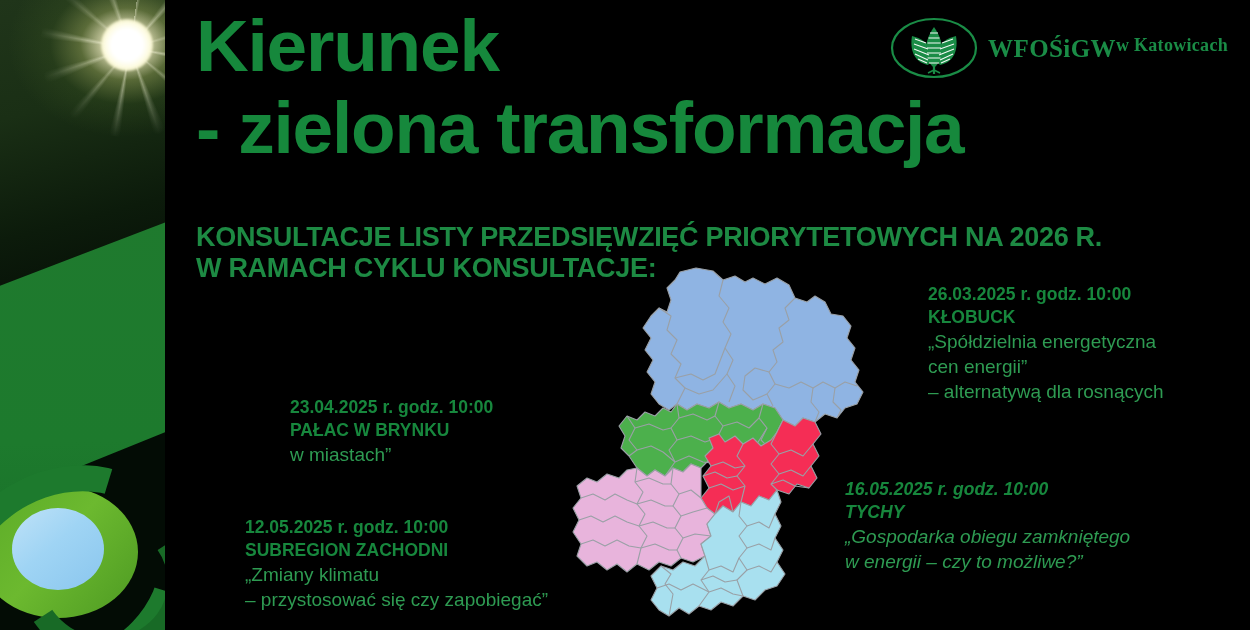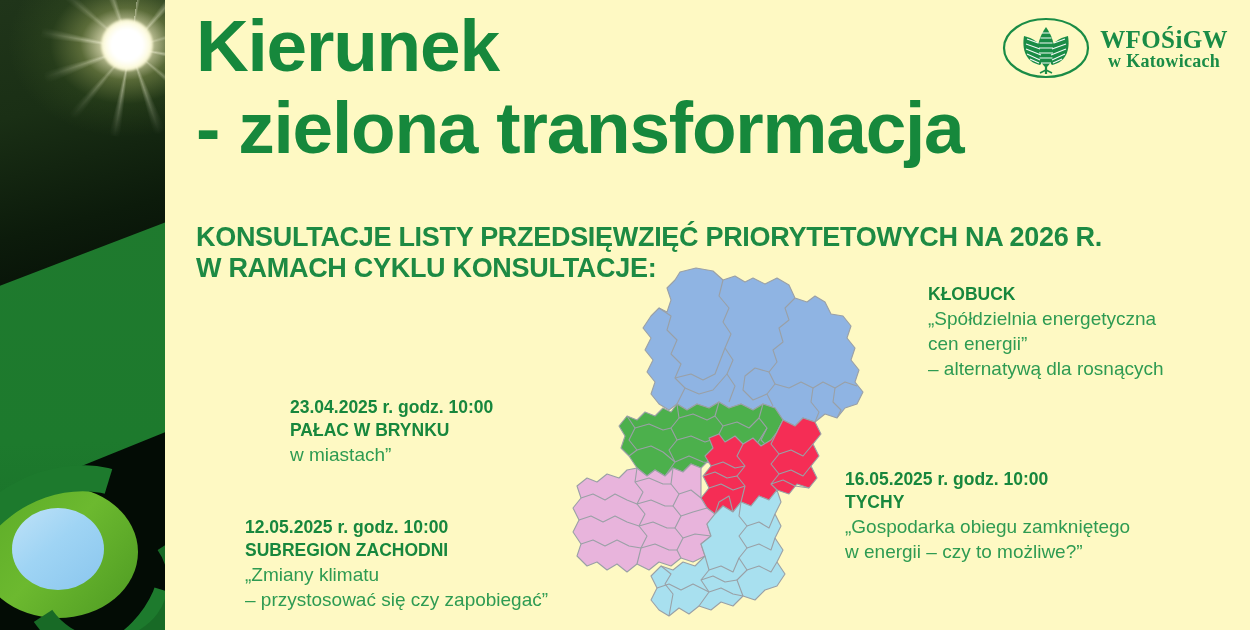--- a/index.html
+++ b/index.html
@@ -2,21 +2,21 @@
 <html><head>
 <meta charset="utf-8">
 <style>
   * { margin:0; padding:0; box-sizing:border-box; }
   html,body { width:1250px; height:630px; overflow:hidden; background:#ffffff; }
   body { font-family:"Liberation Sans", sans-serif; }
 
   #poster {
     position:relative;
     width:1250px; height:630px;
-    background:#fef9c3;
+    background:#000000;
     overflow:hidden;
   }
 
   
   #deco-panel {
     position:absolute; left:0; top:0;
     width:165px; height:630px;
     overflow:hidden;
     background:#04120a;
   }
@@ -124,21 +124,21 @@
     letter-spacing:-0.3px;
     white-space:nowrap;
   }
 
   
   #logo {
     position:absolute; right:22px; top:16px;
     display:flex; align-items:center; gap:10px;
   }
   #logo-mark { width:88px; height:64px; flex:0 0 auto; }
-  #logo-text { display:flex; flex-direction:column; line-height:1;text-align:center; }
+  #logo-text { display:flex; flex-direction:row; line-height:1; }
   .logo-text-1 {
     color:#1a8c46; font-weight:bold; font-size:25px; letter-spacing:0.4px;
     font-family:"Liberation Serif", serif;
   }
   .logo-text-2 {
     color:#1a8c46; font-weight:bold; font-size:18px; letter-spacing:0.3px;
     font-family:"Liberation Serif", serif;
   }
 
   
@@ -161,21 +161,21 @@
     white-space:nowrap;
   }
   .event .ev-topic {
     font-size:19px; line-height:25px; color:#2e9b52; font-weight:normal;
     white-space:nowrap;
   }
   .align-right { text-align:left; }
   .align-left  { text-align:left; }
 
   #event-klobuck  { left:928px; top:283px; width:300px; }
-  #event-tychy    { left:845px; top:468px; width:320px; }
+  #event-tychy    { left:845px; top:478px; width:320px;font-style:italic; }
   #event-brynek   { left:290px; top:396px; width:325px; }
   #event-zachodni { left:245px; top:516px; width:330px; }
 </style>
 </head>
 <body>
 
 <div id="poster">
 
   <div id="deco-panel">
     <div class="deco-darkgreen-top"></div>
@@ -331,20 +331,21 @@
             <path d="M94 330 L106 326 L118 332 L130 326 L142 332 L146 334"></path>
             <path d="M98 308 L108 316 L102 326 L110 336 L106 358"></path>
           </g>
         </g>
 
       </g>
     </svg>
   </div>
 
   <div class="event align-left" id="event-klobuck">
+    <div class="ev-date">26.03.2025 r. godz. 10:00</div>
     <div class="ev-place">KŁOBUCK</div>
     <div class="ev-topic">„Spółdzielnia energetyczna</div>
     <div class="ev-topic">cen energii”</div>
     <div class="ev-topic">– alternatywą dla rosnących</div>
   </div>
 
   <div class="event align-right" id="event-brynek">
     <div class="ev-date">23.04.2025 r. godz. 10:00</div>
     <div class="ev-place">PAŁAC W BRYNKU</div>
     <div class="ev-topic">w miastach”</div>

